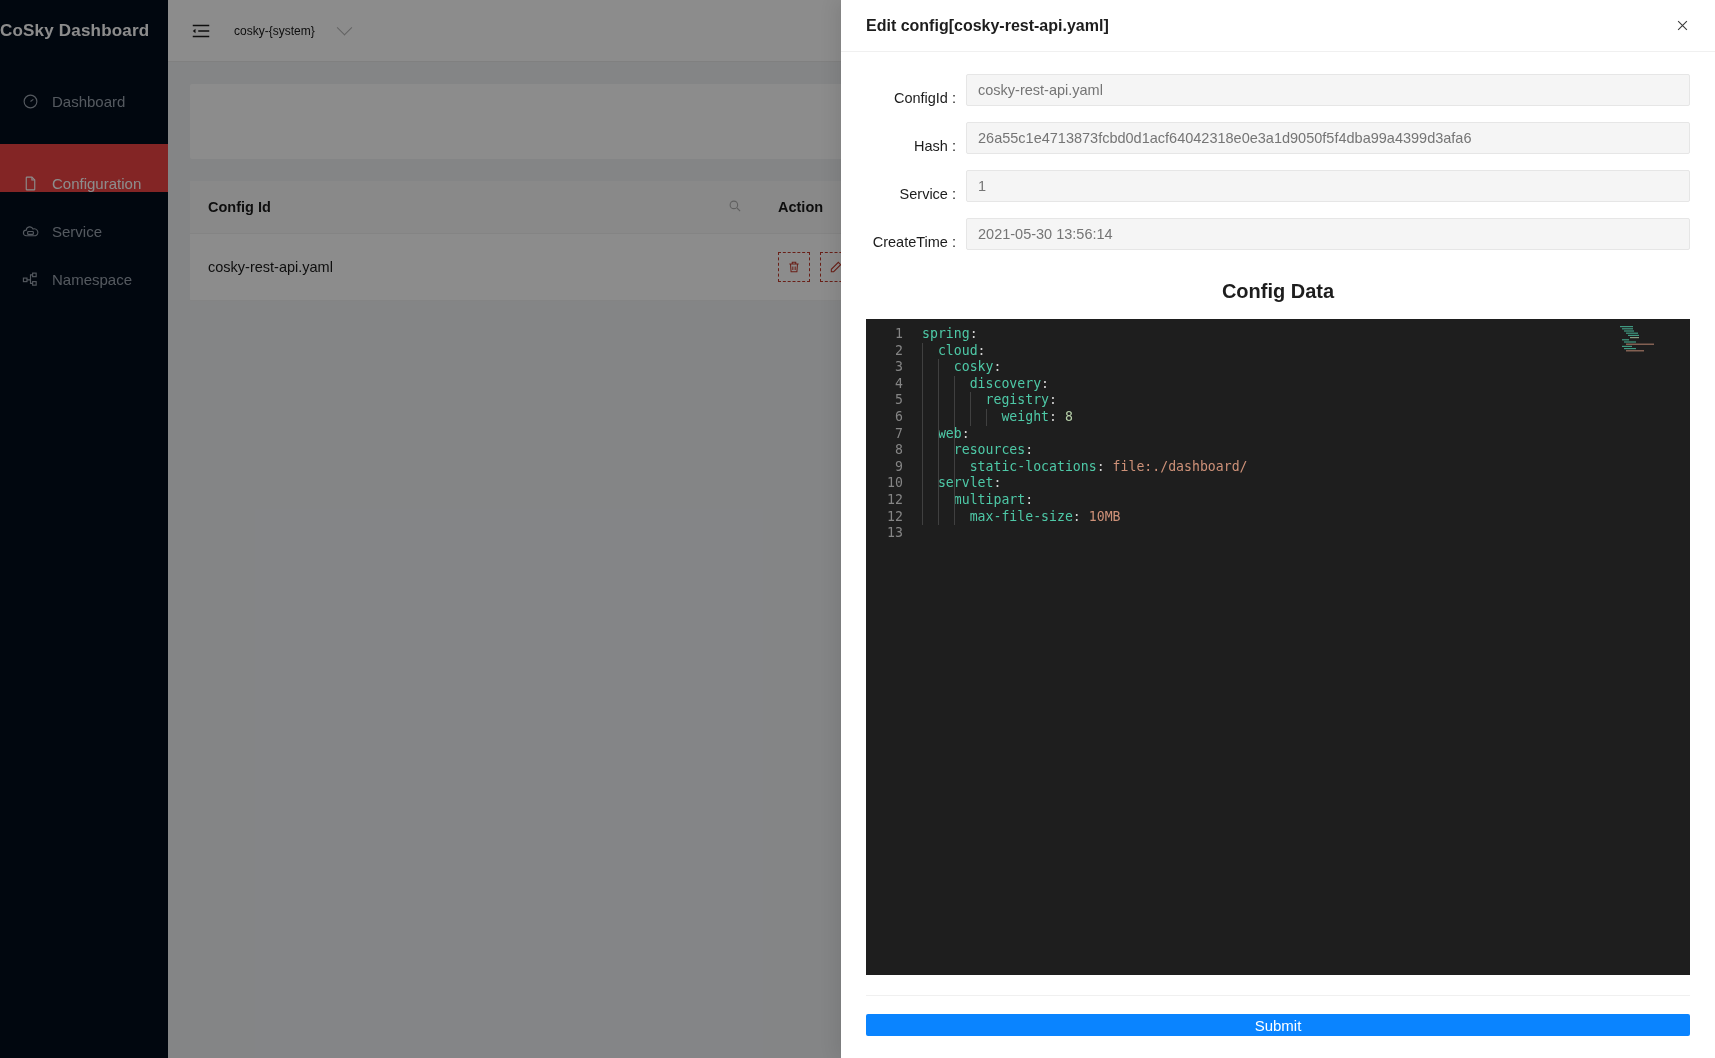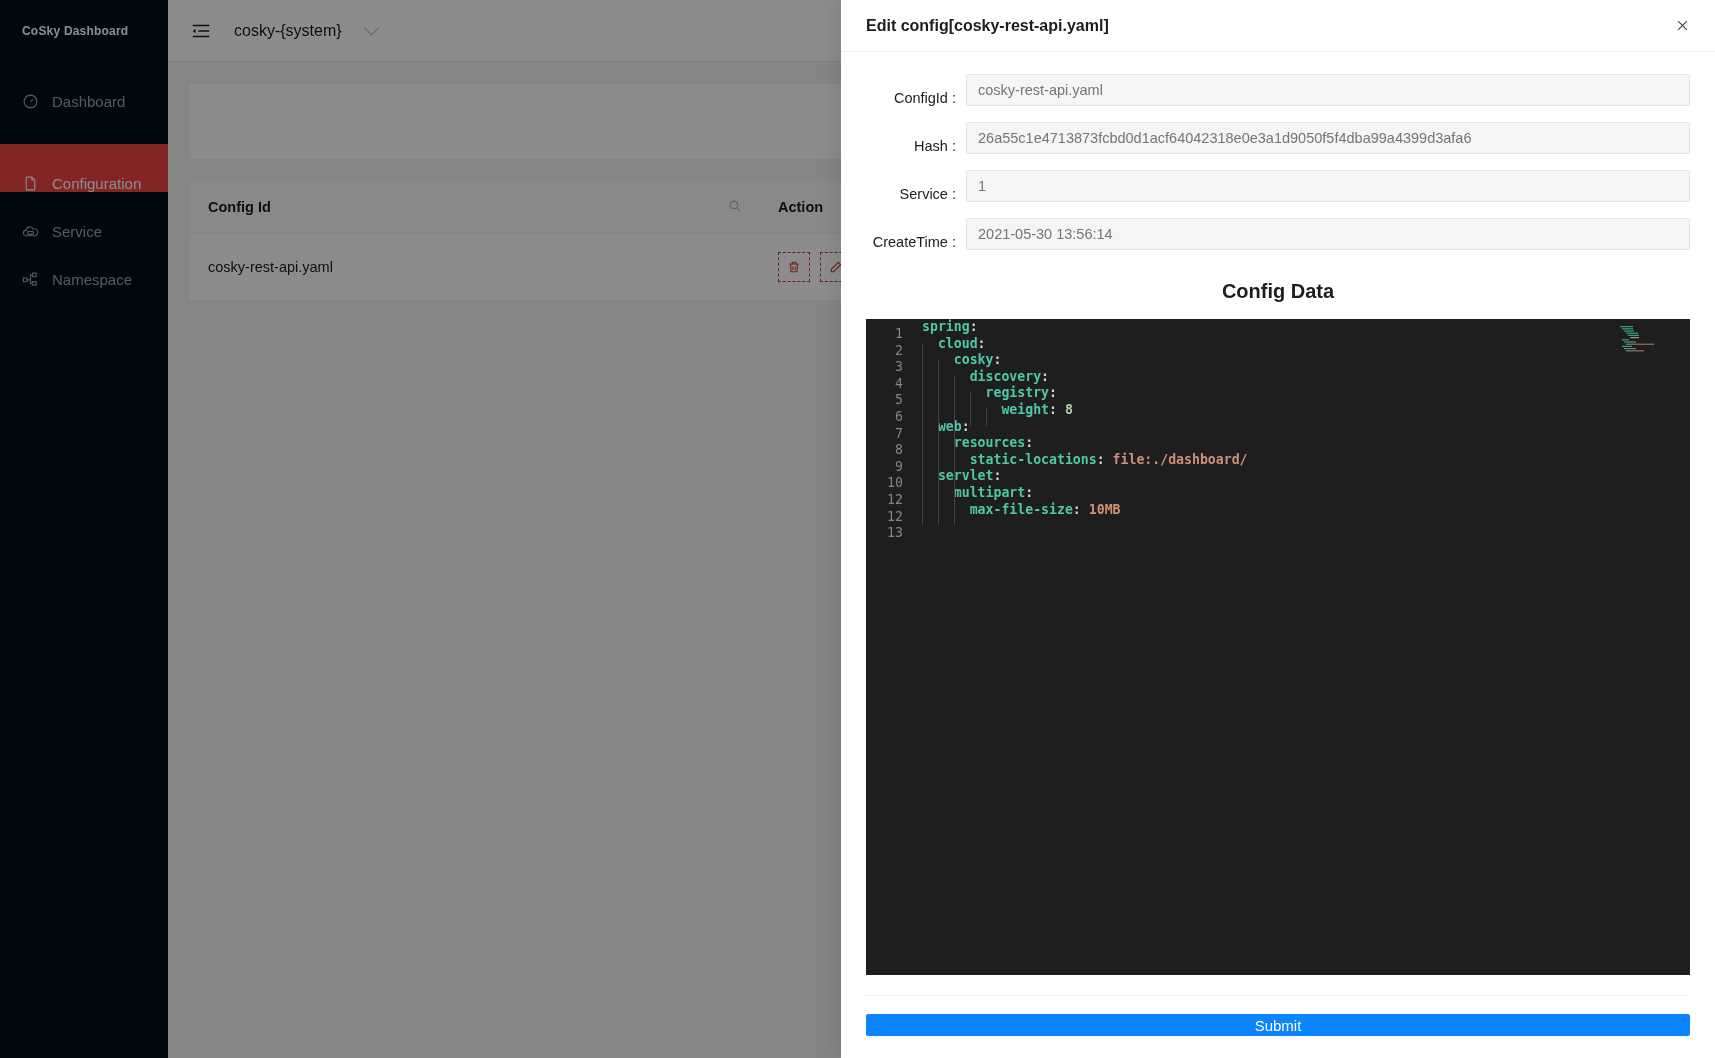--- a/index.html
+++ b/index.html
@@ -23,23 +23,22 @@
     width: 168px;
     flex: 0 0 168px;
     background: #030d1c;
     color: #a8b0bb;
     padding-top: 0;
     height: 100%;
   }
   #brand {
     height: 62px;
     display: flex; align-items: center;
-    padding-left: 22px;
     color: #ffffff;
-    font-size: 12px;
+    font-size: 17px;
     font-weight: 600;
     letter-spacing: .2px;
   }
   .nav-item {
     height: 48px;
     display: flex; align-items: flex-end;
     gap: 13px;
     padding-left: 22px;
     font-size: 15px;
     color: #9aa3ae;
@@ -66,21 +65,21 @@
     background: #ffffff;
     display: flex; align-items: center;
     gap: 22px;
     padding: 0 22px;
     border-bottom: 1px solid #e9e9e9;
     flex: 0 0 62px;
   }
   #menu-toggle { width: 22px; height: 22px; cursor: pointer; }
   #ns-select {
     display: flex; align-items: center; gap: 24px;
-    font-size: 16px; color: #1a1a1a;
+    font-size: 12px; color: #1a1a1a;
     cursor: pointer;
   }
   .chev {
     width: 11px; height: 11px;
     border-right: 1.6px solid #b3b3b3;
     border-bottom: 1.6px solid #b3b3b3;
     transform: rotate(45deg) translate(-2px,-2px);
   }
 
   #content {
@@ -224,25 +223,25 @@
     width: 46px;
     flex: 0 0 46px;
     padding-top: 7px;
     text-align: right;
     color: #858585;
     user-select: none;
   }
   #gutter div { padding-right: 9px; height: 16.6px; }
   #code {
     flex: 1 1 auto;
+    padding-top: 7px;
     padding-left: 10px;
     position: relative;
     white-space: pre;
     overflow: hidden;
-    font-weight: bold;
   }
   #code .ln { height: 16.6px; }
   .k { color: #4ec9a7; }
   .p { color: #d4d4d4; }
   .num { color: #b5cea8; }
   .str { color: #ce9178; }
   .guide {
     position: absolute;
     top: 7px;
     width: 1px;

